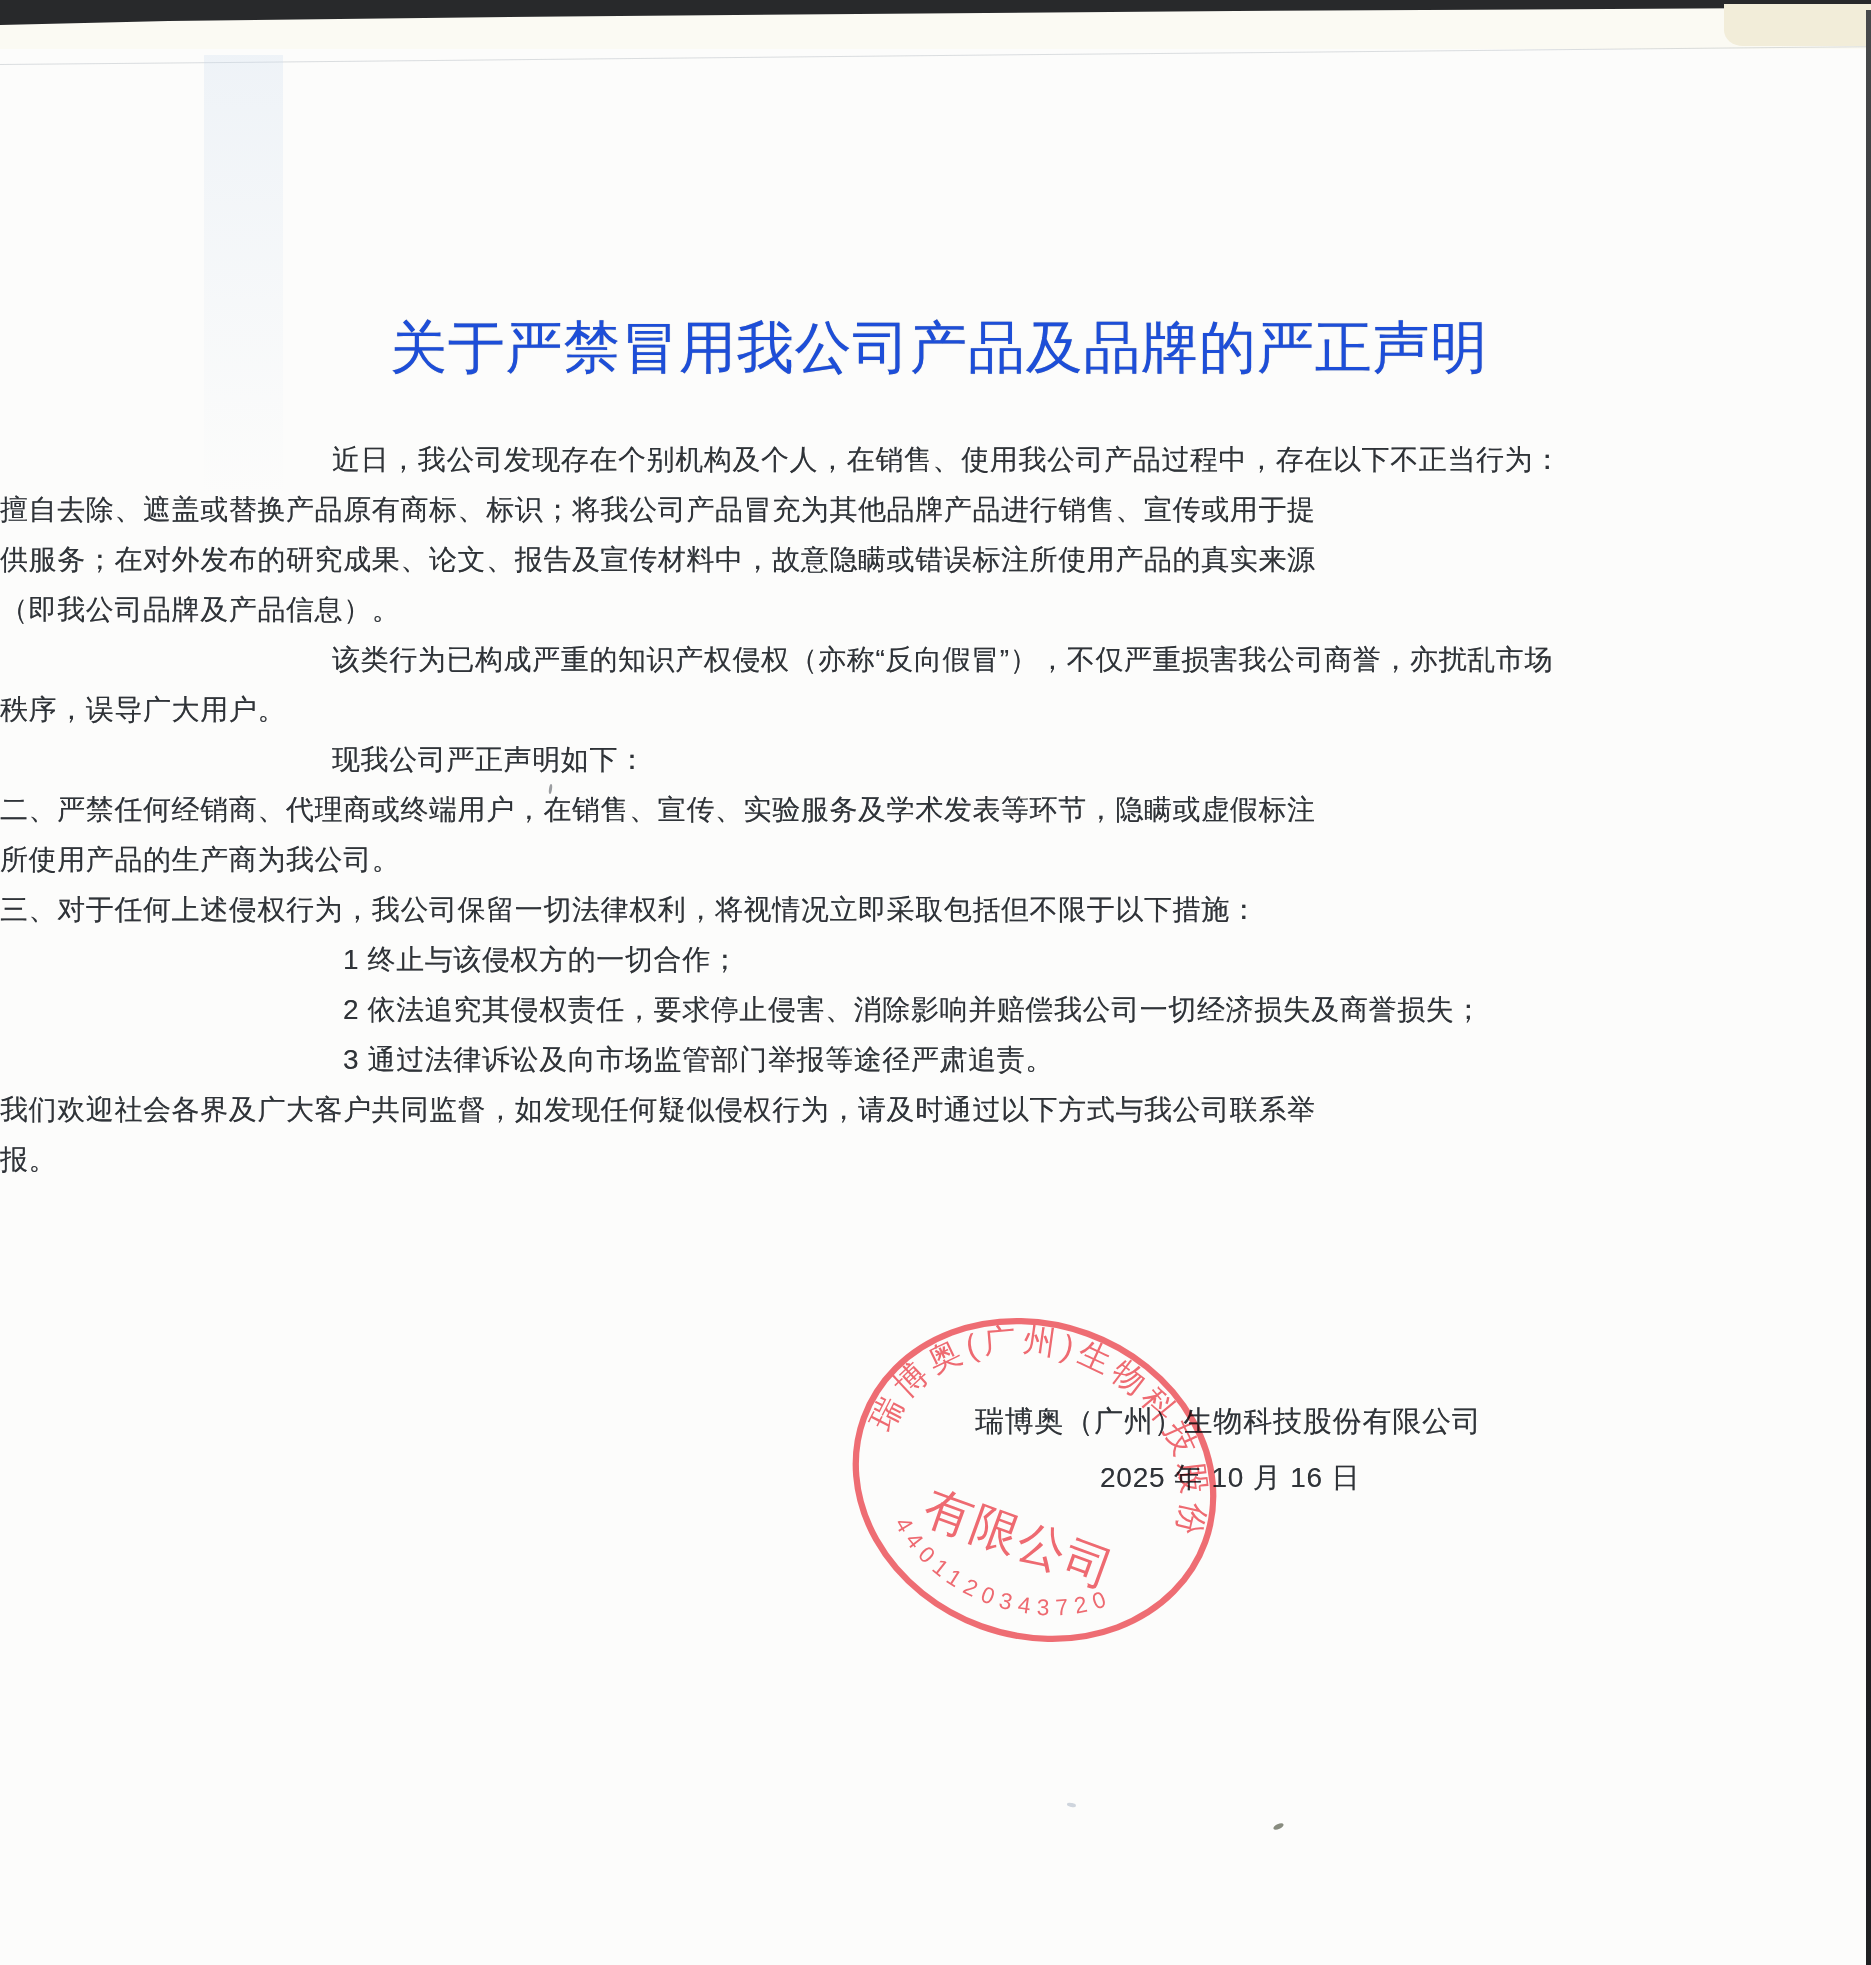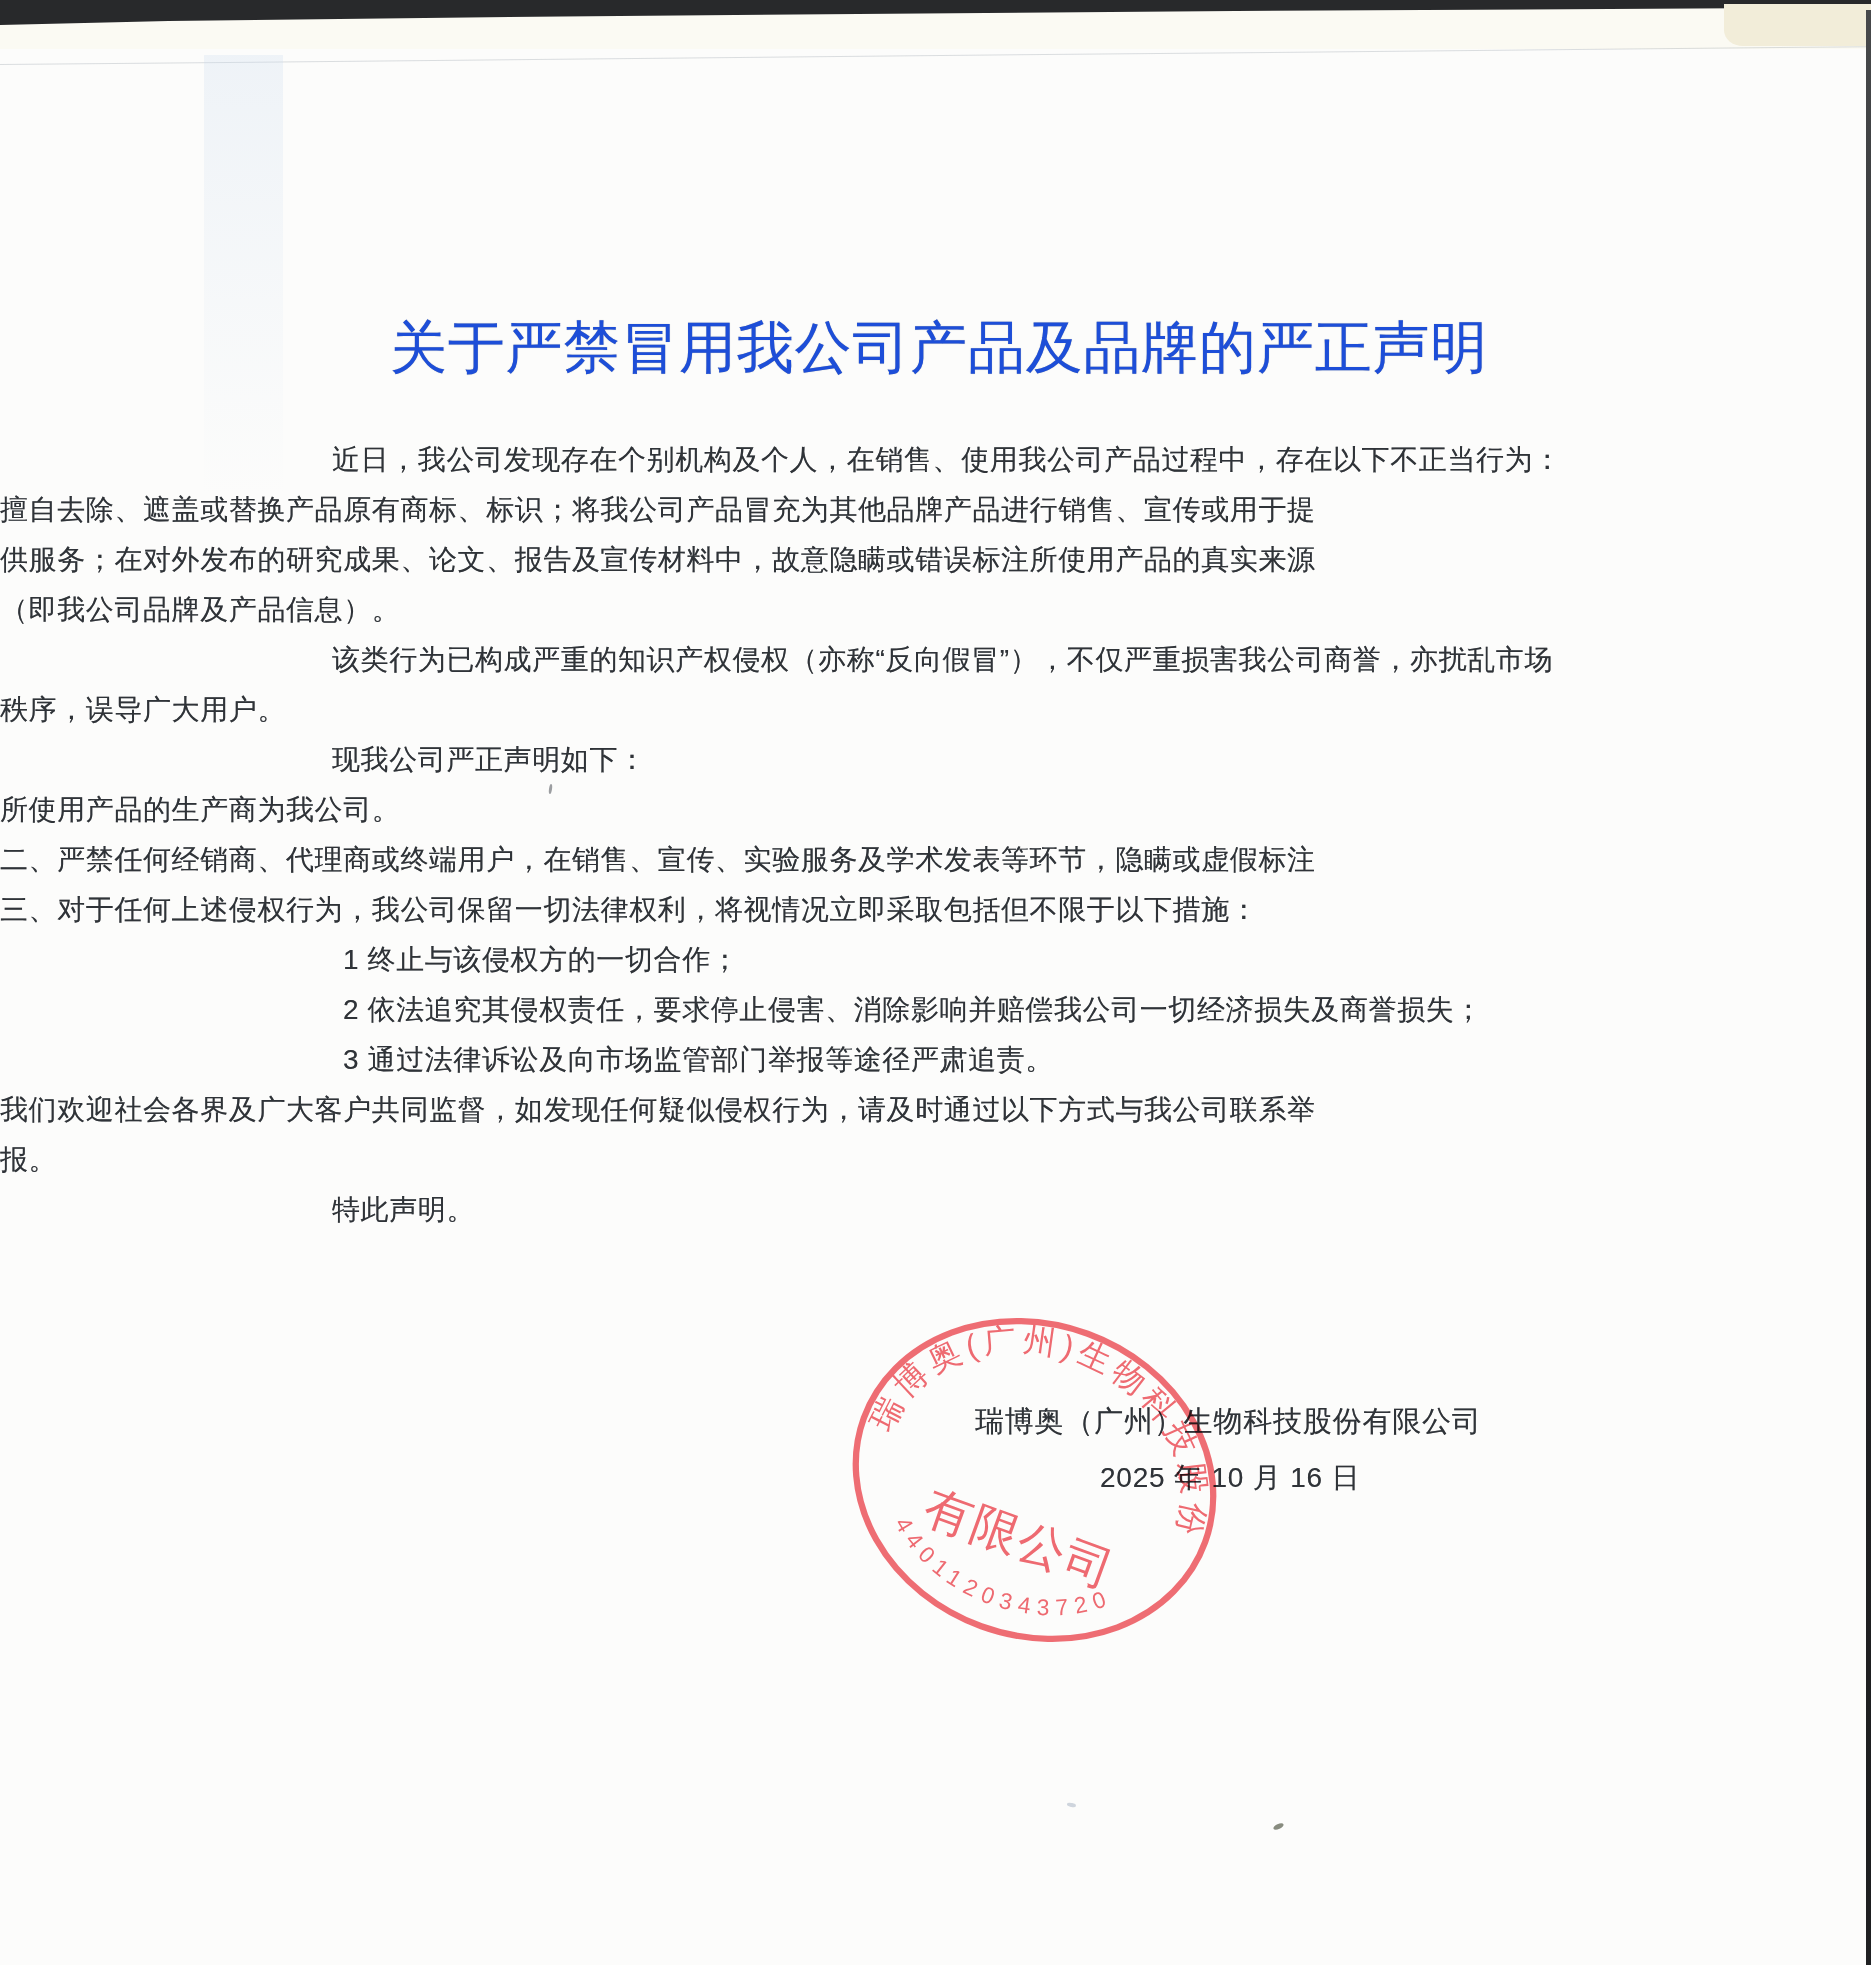--- a/index.html
+++ b/index.html
@@ -91,29 +91,28 @@
   <div class="doc-title">关于严禁冒用我公司产品及品牌的严正声明</div>
 
   <div class="body-block">
     <div class="bline ind2">近日，我公司发现存在个别机构及个人，在销售、使用我公司产品过程中，存在以下不正当行为：</div>
     <div class="bline ind0">擅自去除、遮盖或替换产品原有商标、标识；将我公司产品冒充为其他品牌产品进行销售、宣传或用于提</div>
     <div class="bline ind0">供服务；在对外发布的研究成果、论文、报告及宣传材料中，故意隐瞒或错误标注所使用产品的真实来源</div>
     <div class="bline ind0">（即我公司品牌及产品信息）。</div>
     <div class="bline ind2">该类行为已构成严重的知识产权侵权（亦称“反向假冒”），不仅严重损害我公司商誉，亦扰乱市场</div>
     <div class="bline ind0">秩序，误导广大用户。</div>
     <div class="bline ind2">现我公司严正声明如下：</div>
+    <div class="bline ind0">二、严禁任何经销商、代理商或终端用户，在销售、宣传、实验服务及学术发表等环节，隐瞒或虚假标注</div>
     <div class="bline ind0">所使用产品的生产商为我公司。</div>
-    <div class="bline ind0">二、严禁任何经销商、代理商或终端用户，在销售、宣传、实验服务及学术发表等环节，隐瞒或虚假标注</div>
     <div class="bline ind0">三、对于任何上述侵权行为，我公司保留一切法律权利，将视情况立即采取包括但不限于以下措施：</div>
     <div class="bline sub">1  终止与该侵权方的一切合作；</div>
     <div class="bline sub">2  依法追究其侵权责任，要求停止侵害、消除影响并赔偿我公司一切经济损失及商誉损失；</div>
     <div class="bline sub">3  通过法律诉讼及向市场监管部门举报等途径严肃追责。</div>
     <div class="bline ind0">我们欢迎社会各界及广大客户共同监督，如发现任何疑似侵权行为，请及时通过以下方式与我公司联系举</div>
     <div class="bline ind0">报。</div>
-    <div class="bline ind2">特此声明。</div>
   </div>
 
   <div class="sig-company">瑞博奥（广州）生物科技股份有限公司</div>
   <div class="sig-date">2025 年 10 月 16 日</div>
 
   <svg class="seal" viewBox="-500 -450 1000 900" xmlns="http://www.w3.org/2000/svg">
     <defs>
       <path id="sealTopArc" d="M -366 99 A 385 320 0 1 1 366 99" fill="none"></path>
       <path id="sealBotArc" d="M -355 155 A 400 336 0 0 0 355 155" fill="none"></path>
     </defs>

